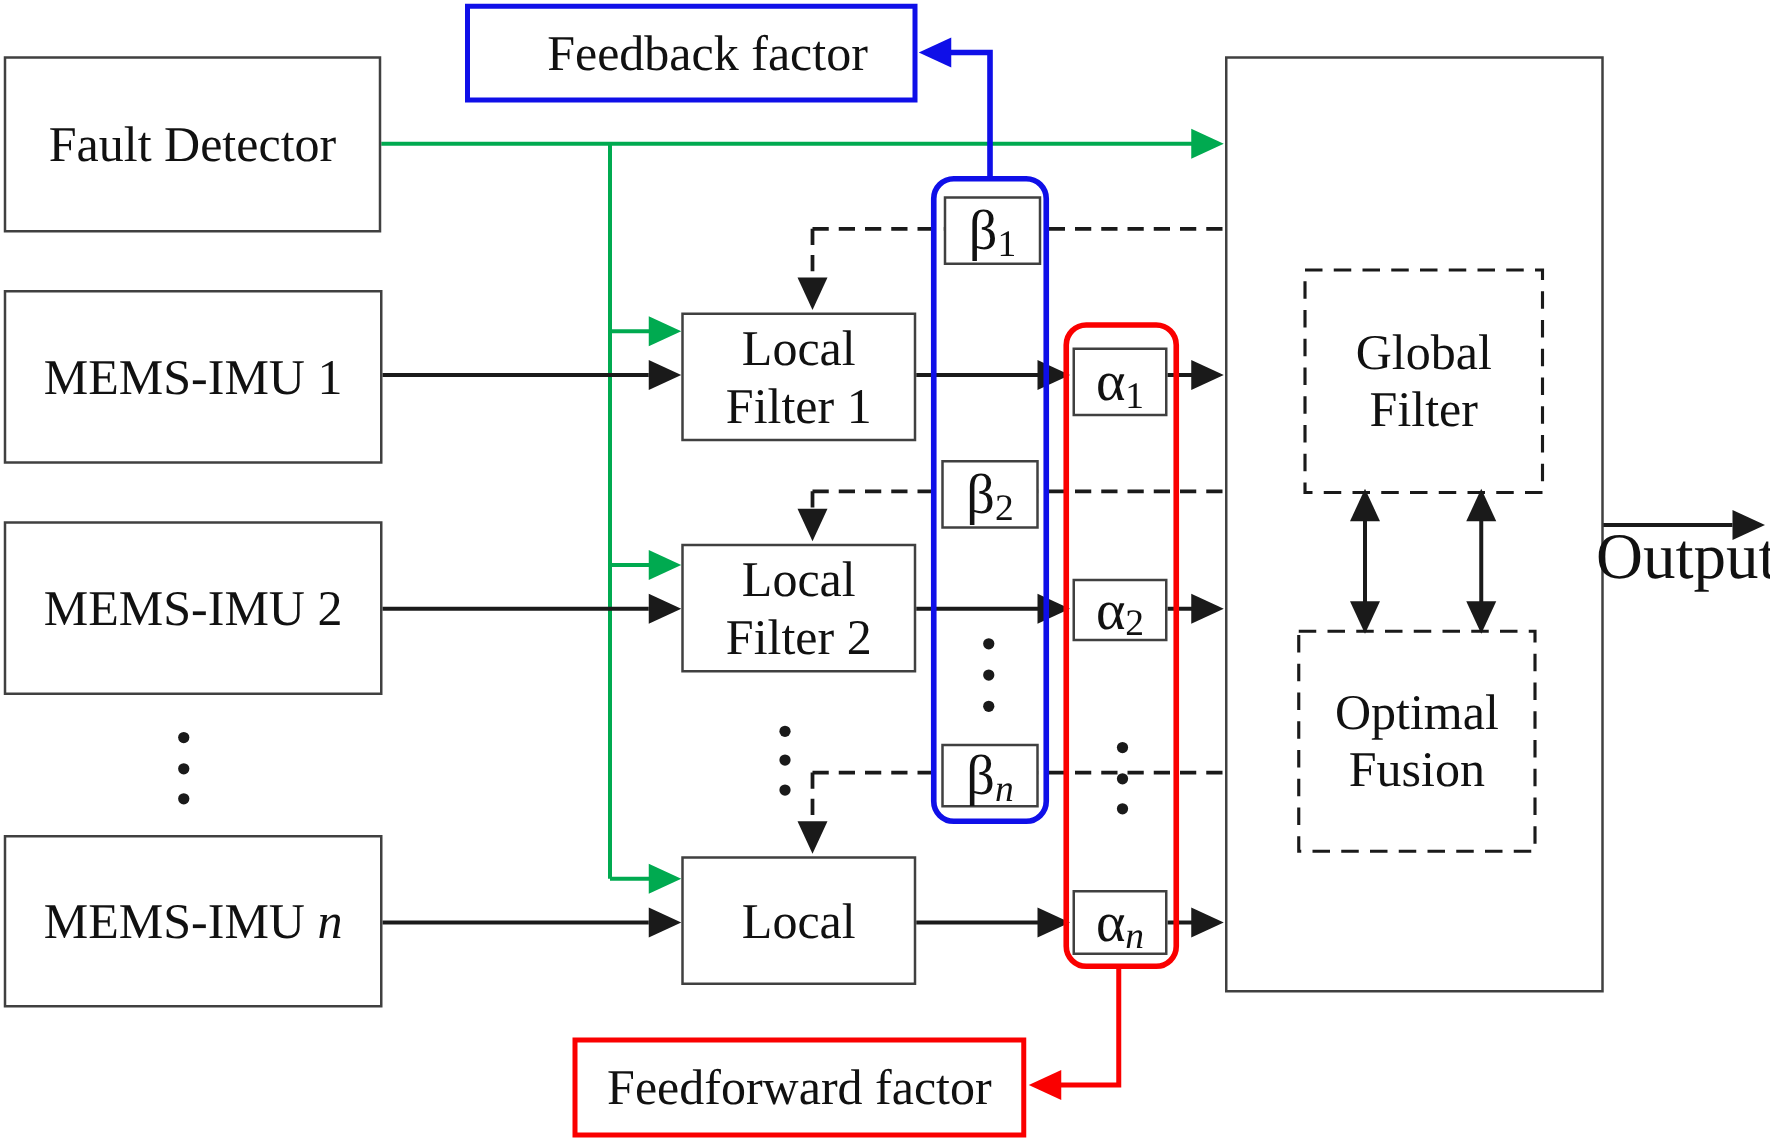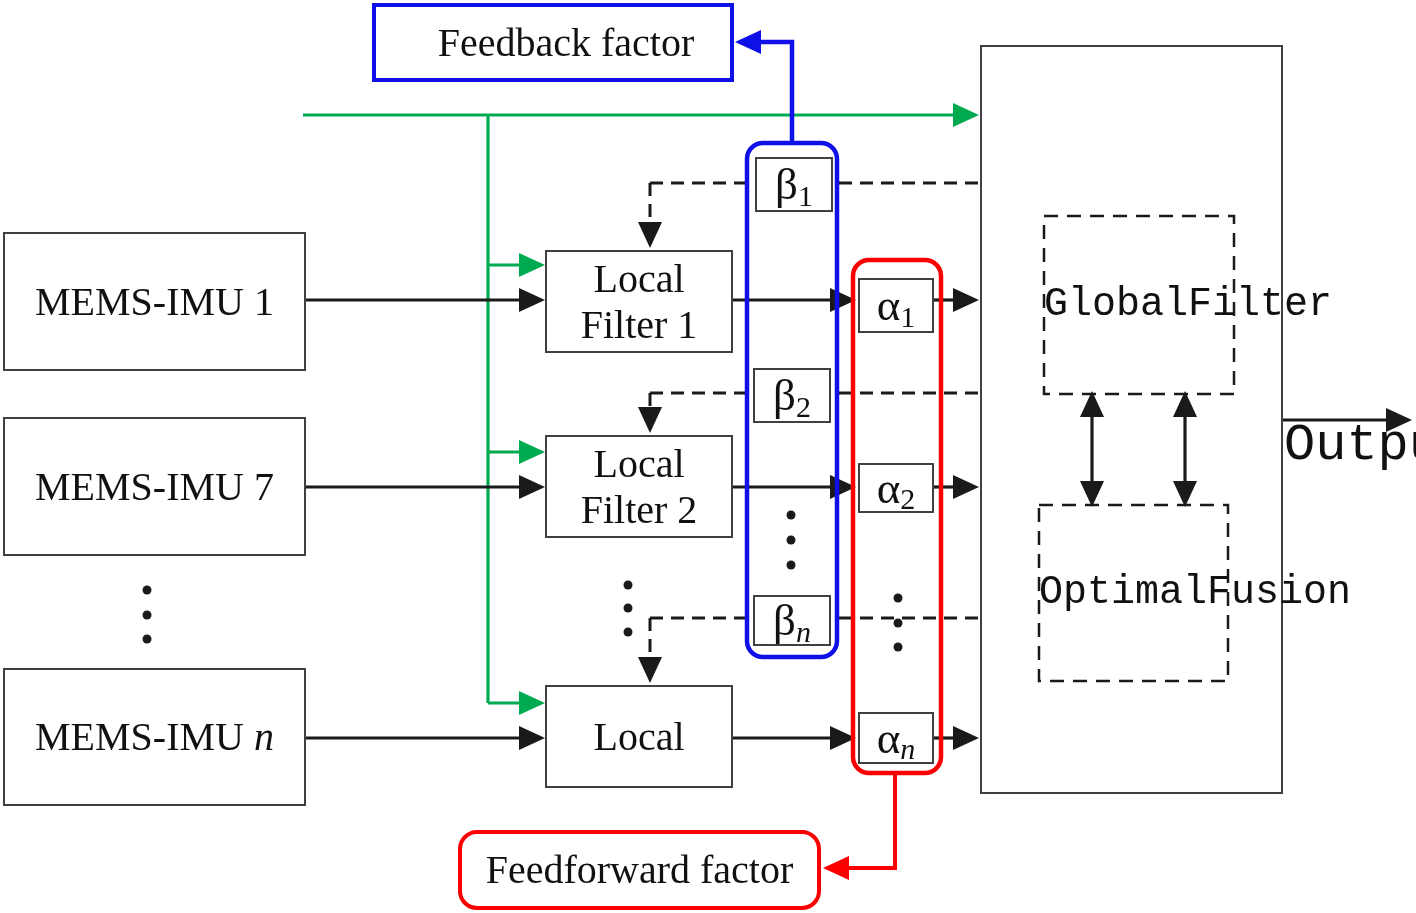--- a/index.html
+++ b/index.html
@@ -23,22 +23,22 @@
   .rectd{stroke:var(--wire);stroke-width:2.5;fill:none;stroke-dasharray:14 9}
   .dot{fill:var(--wire);stroke:none}
 
   .node{position:absolute;box-sizing:border-box;background:#fff;border:2px solid var(--border);
         display:flex;flex-direction:column;align-items:center;justify-content:center;
         text-align:center;font-size:40px;line-height:46px;}
   .feedback{border:4.5px solid var(--blue);}
   .feedforward{border:4.5px solid var(--red);}
   .fusion{background:transparent;}
   .ghost{position:absolute;box-sizing:border-box;background:transparent;border:none;
-         display:flex;align-items:center;justify-content:flex-start;
-         text-align:center;font-size:40px;line-height:46px;font-family:Liberation Mono, monospace;}
+         display:flex;flex-direction:column;align-items:center;justify-content:center;
+         text-align:center;font-size:40px;line-height:46px;}
   .it{font-style:italic;}
   .greek{flex-direction:row;align-items:center;}
   .gbase{font-size:45px;line-height:1;}
   .gsub{font-size:30px;line-height:1;transform:translateY(11px);}
   .row{display:block;}
 </style>
 </head>
 <body>
 
 <div id="canvas">
@@ -129,27 +129,30 @@
         <circle class="dot" cx="628" cy="632" r="4.5"></circle>
       <circle class="dot" cx="791" cy="515" r="4.5"></circle>
         <circle class="dot" cx="791" cy="540" r="4.5"></circle>
         <circle class="dot" cx="791" cy="565" r="4.5"></circle>
       <circle class="dot" cx="898" cy="598" r="4.5"></circle>
         <circle class="dot" cx="898" cy="623" r="4.5"></circle>
         <circle class="dot" cx="898" cy="647" r="4.5"></circle>
     </g>
   </svg>
 
+  <div class="node" style="left:3px;top:45px;width:302px;height:141px;">
+    <span>Fault Detector</span>
+  </div>
 
   <div class="node" style="left:3px;top:232px;width:303px;height:139px;justify-content:center;">
     <span class="row"><span>MEMS-IMU 1</span><span class="it"></span></span>
   </div>
 
   <div class="node" style="left:3px;top:417px;width:303px;height:139px;">
-    <span class="row"><span>MEMS-IMU 7</span><span class="it"></span></span>
+    <span class="row"><span>MEMS-IMU 2</span><span class="it"></span></span>
   </div>
 
   <div class="node" style="left:3px;top:668px;width:303px;height:138px;">
     <span class="row"><span>MEMS-IMU </span><span class="it">n</span></span>
   </div>
 
   <div class="node feedback" style="left:372px;top:3px;width:362px;height:79px;padding-left:26px;">
     <span>Feedback factor</span>
   </div>
 
@@ -204,21 +207,21 @@
   <div class="ghost" style="left:1044px;top:216px;width:190px;height:178px;">
     <span class="row">Global</span>
     <span class="row">Filter</span>
   </div>
 
   <div class="ghost" style="left:1039px;top:505px;width:189px;height:176px;">
     <span class="row">Optimal</span>
     <span class="row">Fusion</span>
   </div>
 
-  <div class="node feedforward" style="left:458px;top:830px;width:363px;height:80px;border-radius:19px;">
+  <div class="node feedforward" style="left:458px;top:830px;width:363px;height:80px;">
     <span>Feedforward factor</span>
   </div>
 
   <div class="ghost" style="left:1284px;top:424px;width:130px;height:44px;font-size:52px;">
     <span>Output</span>
   </div>
 
 </div>
 
 </body></html>

